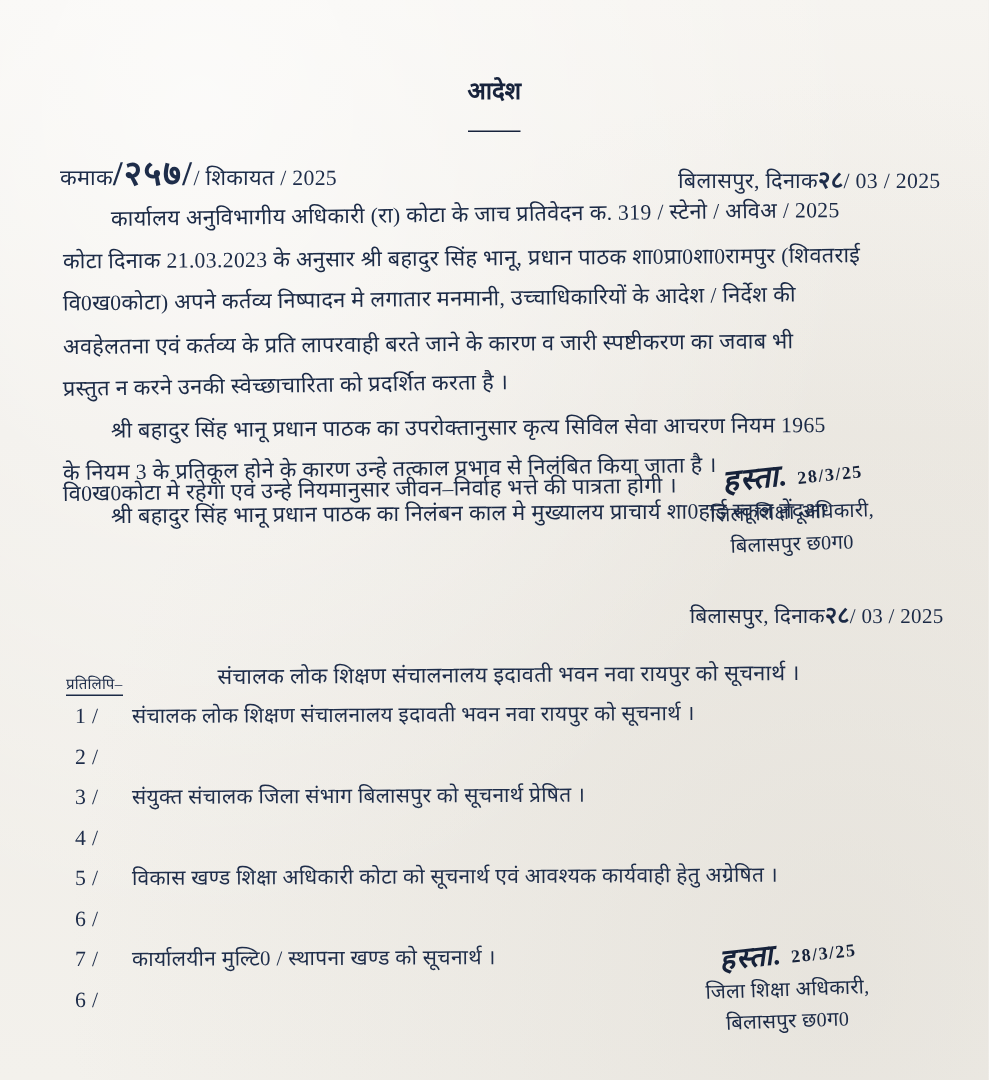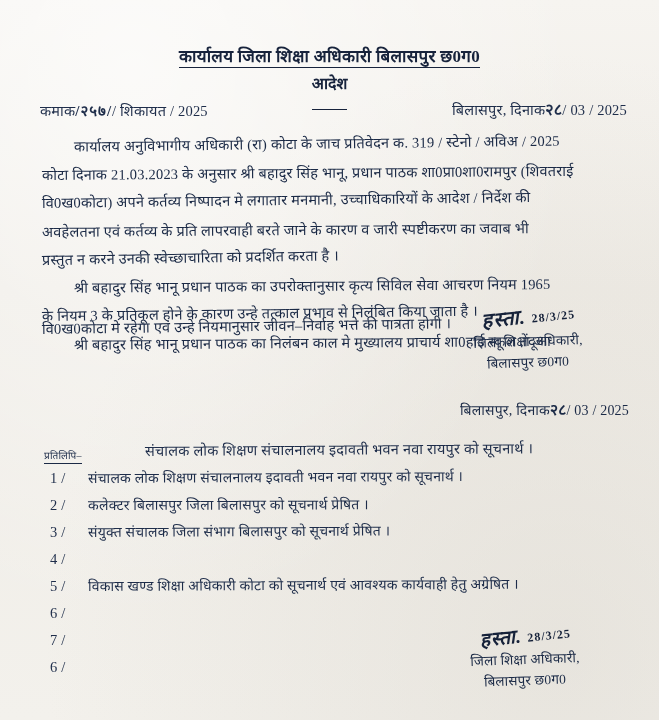--- a/index.html
+++ b/index.html
@@ -73,21 +73,21 @@
     right: 32px;
     display: flex;
     justify-content: space-between;
     align-items: flex-end;
     font-size: 14.5px;
   }
   .meta-left {
     letter-spacing: 0.2px;
   }
   .meta-left .num {
-    font-size: 15px;
+    font-size: 23px;
     font-weight: 700;
     letter-spacing: 1px;
   }
   .meta-right .big {
     font-size: 16px;
     font-weight: 700;
   }
 
   
   .body-block {
@@ -231,23 +231,20 @@
   .sig2 .sig-scribble { font-size: 19px; }
   .sig2 .sig-desig { font-size: 13.5px; margin-top: 4px; }
   .sig2 .sig-place { font-size: 13.5px; margin-top: 3px; }
 </style>
 </head>
 <body>
 
 <div class="page">
 
   <div class="hdr">
-    <div class="hdr-title">
-      <span class="ul">कार्यालय जिला शिक्षा अधिकारी बिलासपुर छ0ग0</span>
-    </div>
     <div class="hdr-sub">
       <span class="ul">आदेश</span>
     </div>
   </div>
 
   <div class="meta-row">
     <div class="meta-left hand">
       <span>कमाक</span><span class="num">/२५७/</span><span>/ शिकायत / 2025</span>
     </div>
     <div class="meta-right hand">
@@ -285,38 +282,38 @@
   <div class="copy-label hand">प्रतिलिपि–</div>
   <div class="copy-to-line hand">संचालक लोक शिक्षण संचालनालय इदावती भवन नवा रायपुर को सूचनार्थ ।</div>
 
   <div class="list">
     <div class="list-item">
       <span class="li-idx hand">1 /</span>
       <span class="li-text hand">संचालक लोक शिक्षण संचालनालय इदावती भवन नवा रायपुर को सूचनार्थ ।</span>
     </div>
     <div class="list-item">
       <span class="li-idx hand">2 /</span>
-      <span class="li-text hand">कलेक्टर बिलासपुर जिला बिलासपुर को सूचनार्थ प्रेषित ।</span>
     </div>
     <div class="list-item">
       <span class="li-idx hand">3 /</span>
       <span class="li-text hand">संयुक्त संचालक जिला संभाग बिलासपुर को सूचनार्थ प्रेषित ।</span>
     </div>
     <div class="list-item">
       <span class="li-idx hand">4 /</span>
     </div>
     <div class="list-item">
       <span class="li-idx hand">5 /</span>
       <span class="li-text hand">विकास खण्ड शिक्षा अधिकारी कोटा को सूचनार्थ एवं आवश्यक कार्यवाही हेतु अग्रेषित ।</span>
     </div>
     <div class="list-item">
       <span class="li-idx hand">6 /</span>
     </div>
     <div class="list-item">
       <span class="li-idx hand">7 /</span>
+      <span class="li-text hand">कार्यालयीन मुल्टि0 / स्थापना खण्ड को सूचनार्थ ।</span>
     </div>
     <div class="list-item">
       <span class="li-idx hand">6 /</span>
     </div>
   </div>
 
   <div class="sig2">
     <div class="sig-scribble">
       <span>हस्ता.</span>
       <span style="font-size:12px;font-style:normal;">28/3/25</span>

